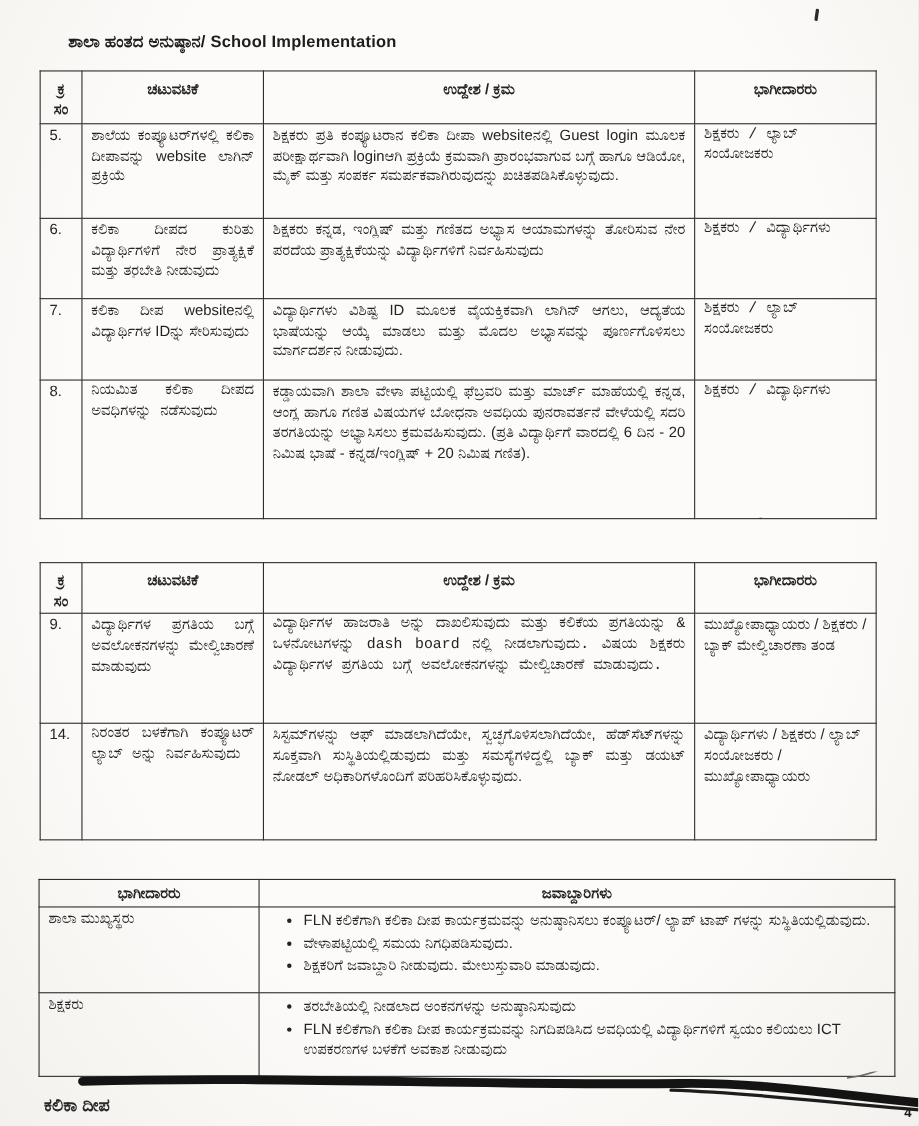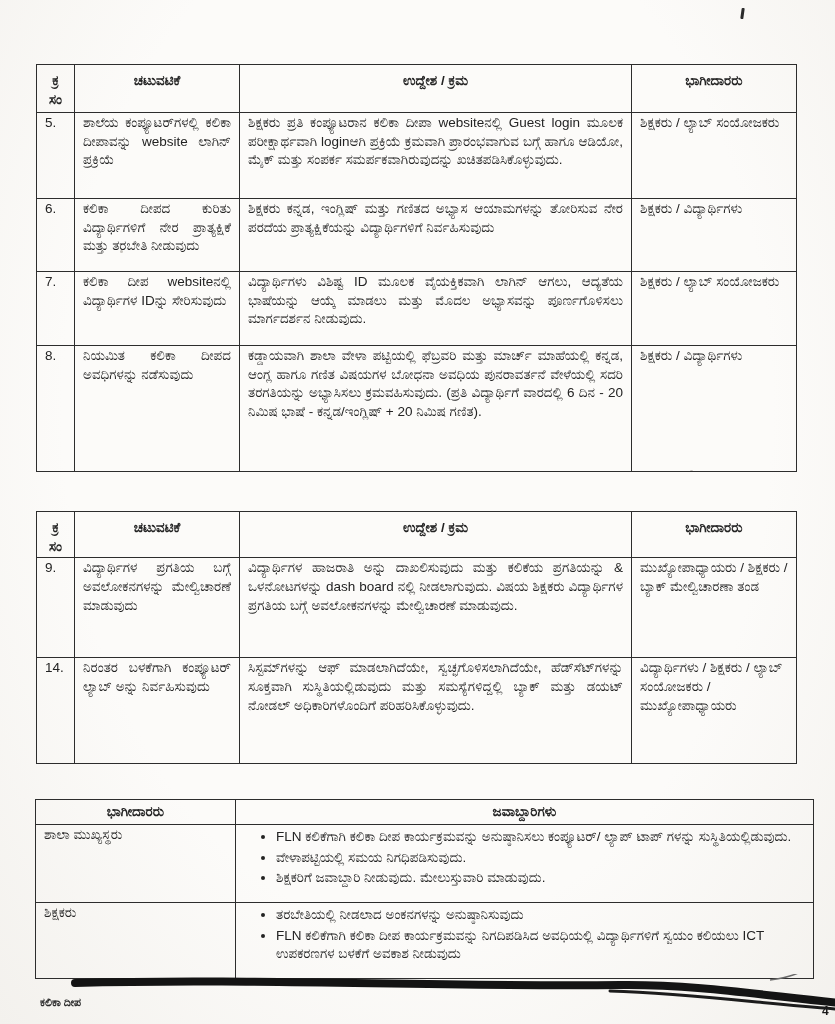--- a/index.html
+++ b/index.html
@@ -34,27 +34,27 @@
     word-wrap:break-word;
   }
   table.doc-table th {
     font-weight:bold; text-align:center; vertical-align:top;
     padding-top:7px; font-size:13.5px;
   }
   .cell-no { text-align:left; padding-left:6px; }
   .cell-activity { text-align:justify; }
   .cell-purpose { text-align:justify; }
   .cell-participants { text-align:left; }
-  .v-center { vertical-align:middle; }
+  .v-center { vertical-align:middle;font-family:Liberation Mono, monospace; }
   ul.bullets { margin:2px 0 0 0; padding-left:20px; list-style:disc outside; }
   ul.bullets li { margin:0 0 2px 12px; text-align:left; }
   .footer-art { position:absolute; left:0; bottom:0; width:835px; height:50px; }
   .footer-left {
     position:absolute; left:40px; top:996px;
-    font-size:11px; color:#2a2a2a; font-weight:bold;
+    font-size:16px; color:#2a2a2a; font-weight:bold;
   }
   .page-number {
     position:absolute; left:822px; top:1004px;
     font-size:12px; color:#1a1a1a; font-weight:bold;
   }
   .corner-tick {
     position:absolute; left:741px; top:8px;
     width:3px; height:11px; background:#2b2b2b; transform:rotate(8deg);
     border-radius:1px;
   }
@@ -63,20 +63,21 @@
 </head>
 <body>
 
 <div class="page">
 
   <div class="corner-tick"></div>
   <div class="speck" style="left:120px; top:250px; width:3px; height:3px;"></div>
   <div class="speck" style="left:690px; top:470px; width:3px; height:2px;"></div>
   <div class="speck" style="left:300px; top:600px; width:2px; height:2px;"></div>
 
+  <div class="section-heading" style="top:30px;">ಶಾಲಾ ಹಂತದ ಅನುಷ್ಠಾನ/ School Implementation</div>
 
   <table class="doc-table" style="left:36px; top:64px; width:760px;">
     <colgroup>
         <col style="width:38px">
         <col style="width:165px">
         <col style="width:392px">
         <col style="width:165px">
       </colgroup>
     <tbody>
         <tr style="height:48px;">

